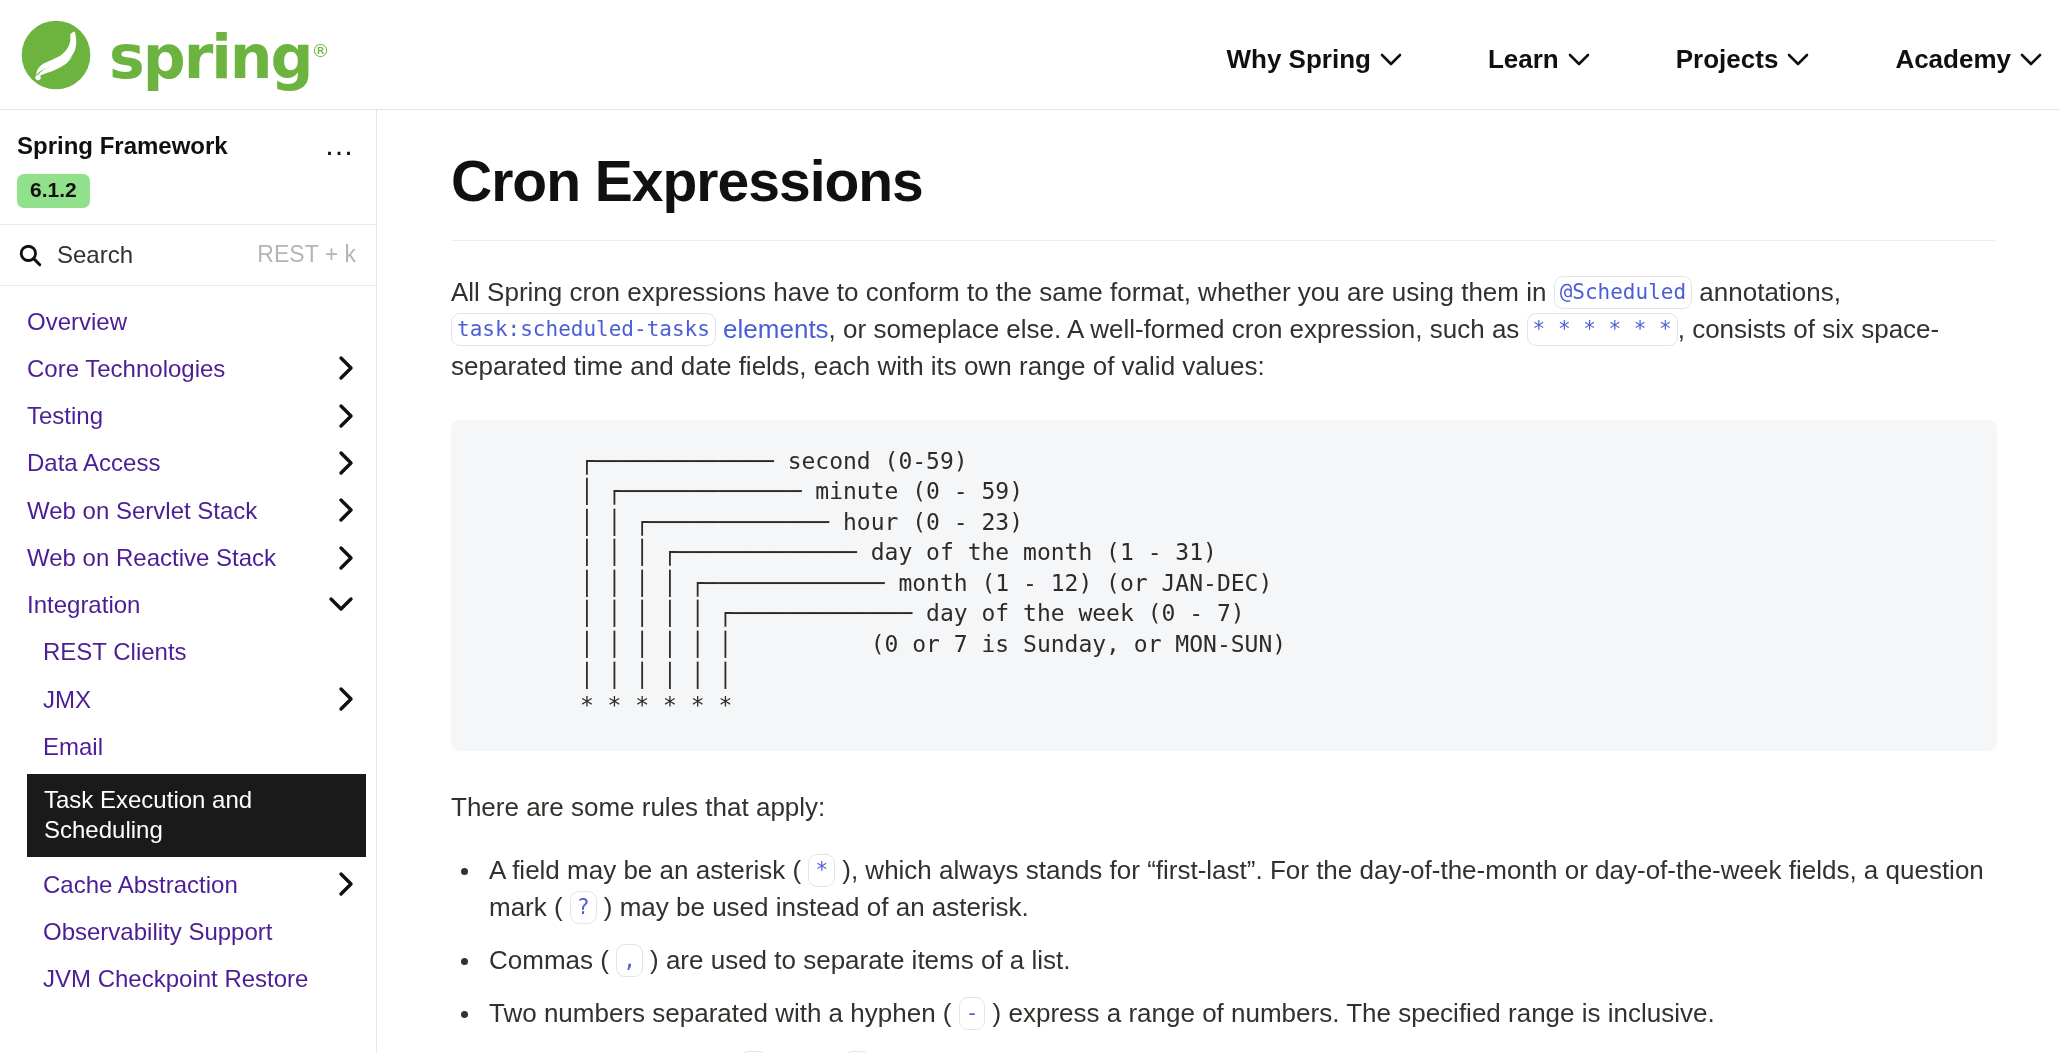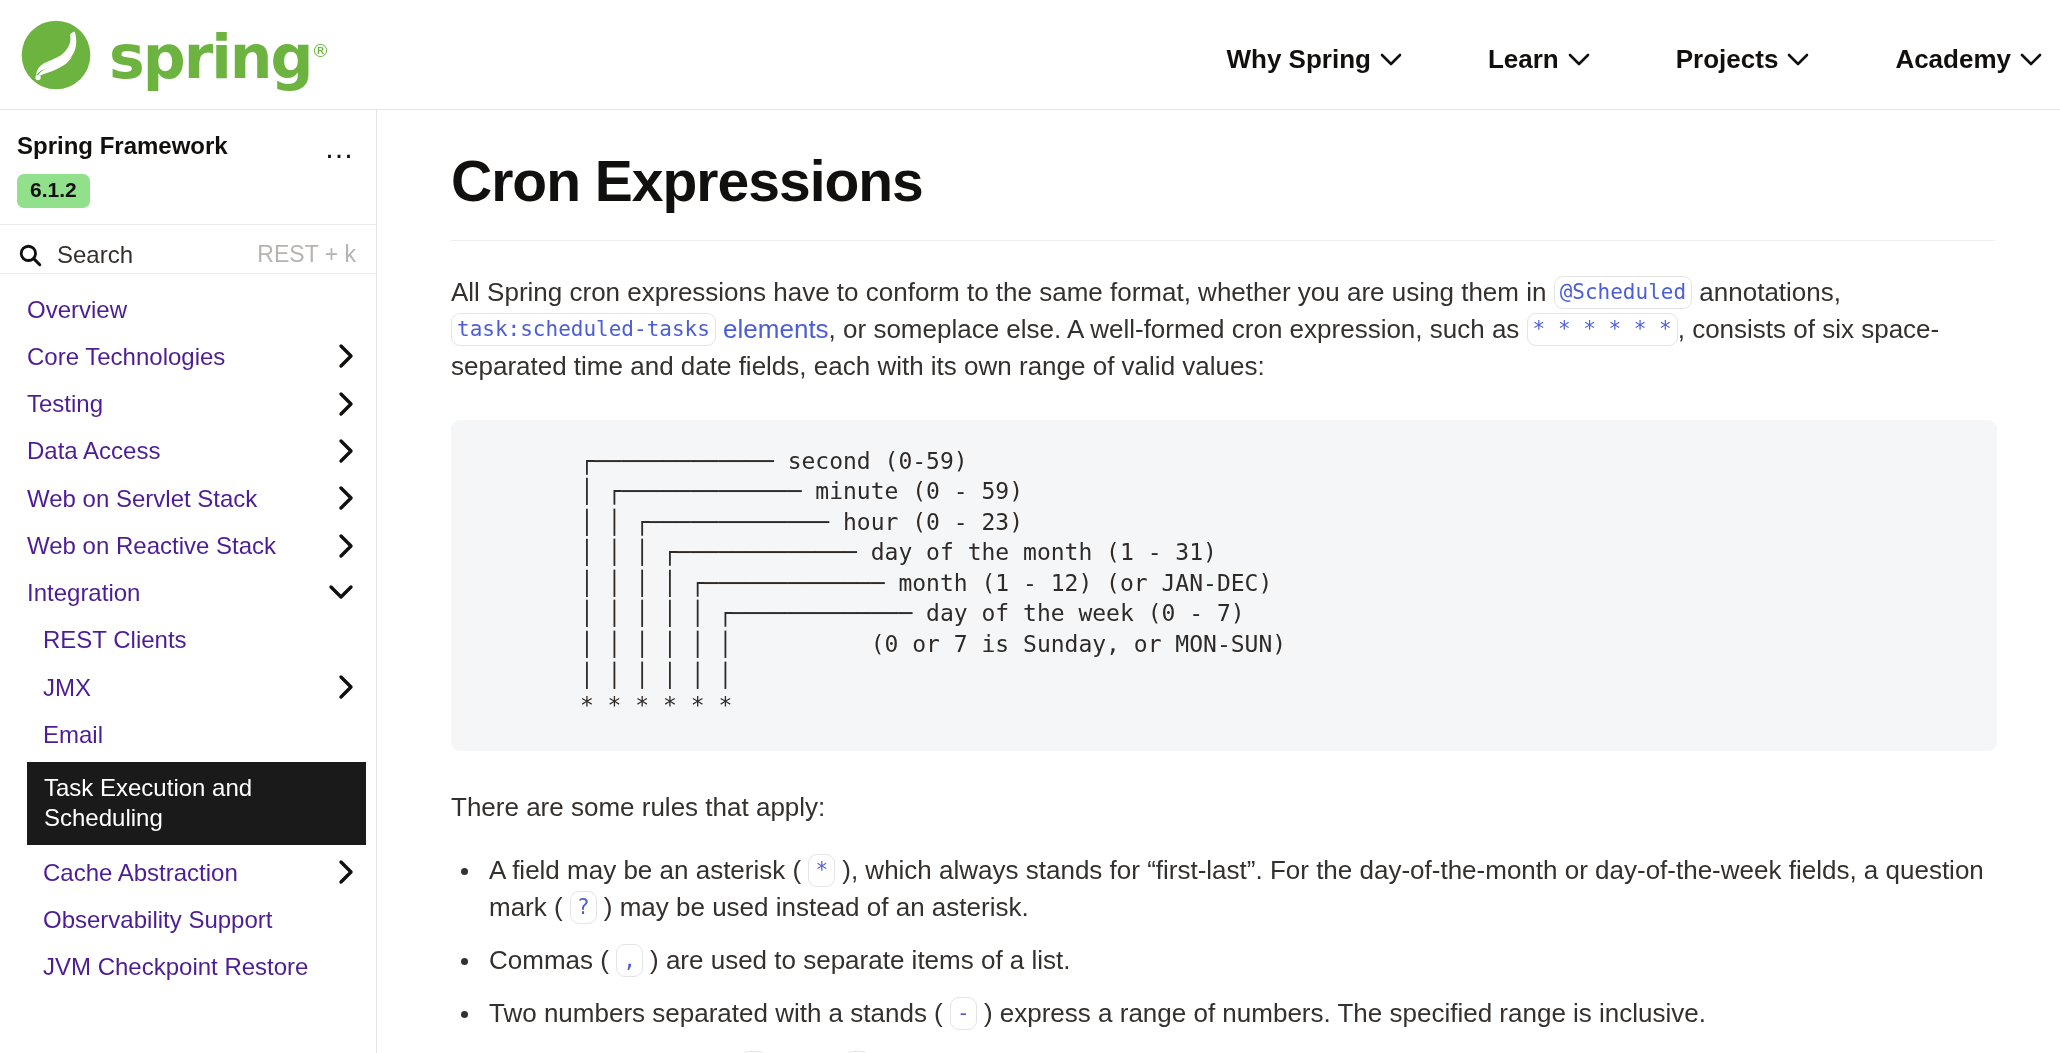--- a/index.html
+++ b/index.html
@@ -47,32 +47,32 @@
 
   
   .sidebar {
     position: absolute; top: 110px; left: 0;
     width: 377px; height: 943px;
     background: #fff;
     border-right: 1px solid #e4e6e8;
     overflow: hidden;
   }
   .sb-head { padding: 22px 20px 16px 17px; border-bottom: 1px solid #e9eaec; }
-  .sb-head-row { display: flex; align-items: center; justify-content: space-between; gap: 36px; }
+  .sb-head-row { display: flex; align-items: flex-start; justify-content: space-between; gap: 36px; }
   .sb-title { font-size: 24px; font-weight: 700; color: #12100e; line-height: 1.15; }
   .sb-dots { font-size: 30px; color: #12100e; line-height: 0.6; letter-spacing: 2px; cursor: pointer; padding-top: 4px; }
   .sb-version {
     display: inline-block; margin-top: 14px;
     background: #90e08c; color: #12100e;
     font-size: 21px; font-weight: 700;
     padding: 4px 13px 6px; border-radius: 7px;
   }
   .sb-search {
     display: flex; align-items: center;
-    padding: 16px 20px 4px 17px;
+    padding: 16px 20px 16px 17px;
     border-bottom: 1px solid #e9eaec;
     cursor: pointer;
   }
   .sb-search-label { font-size: 24px; color: #34302d; margin-left: 14px; }
   .sb-search-kbd { margin-left: auto; font-size: 23px; color: #b6b3b0; }
 
   .sb-nav { padding-top: 12px; }
   .sb-item {
     display: flex; align-items: center;
     padding: 9px 22px 9px 27px;
@@ -324,20 +324,20 @@
        * * * * * *</pre>
     </div>
 
     <p class="body-text rules-lead">There are some rules that apply:</p>
 
     <ul class="rules">
       <li class="body-text"><span>A field may be an asterisk ( </span><code class="inline tiny">*</code><span> ), which always stands for “first-last”. For the day-of-the-month or day-of-the-week fields, a question mark ( </span><code class="inline tiny">?</code><span> ) may be used instead of an asterisk.</span></li>
 
       <li class="body-text"><span>Commas ( </span><code class="inline tiny">,</code><span> ) are used to separate items of a list.</span></li>
 
-      <li class="body-text"><span>Two numbers separated with a stands ( </span><code class="inline tiny">-</code><span> ) express a range of numbers. The specified range is inclusive.</span></li>
+      <li class="body-text"><span>Two numbers separated with a hyphen ( </span><code class="inline tiny">-</code><span> ) express a range of numbers. The specified range is inclusive.</span></li>
 
       <li class="body-text"><span>Following a range (or </span><code class="inline tiny">*</code><span> ) with </span><code class="inline tiny">/</code><span> specifies the interval of the number’s value through the range.</span></li>
 
     </ul>
 
   </div>
 </div>
 
 </body></html>

